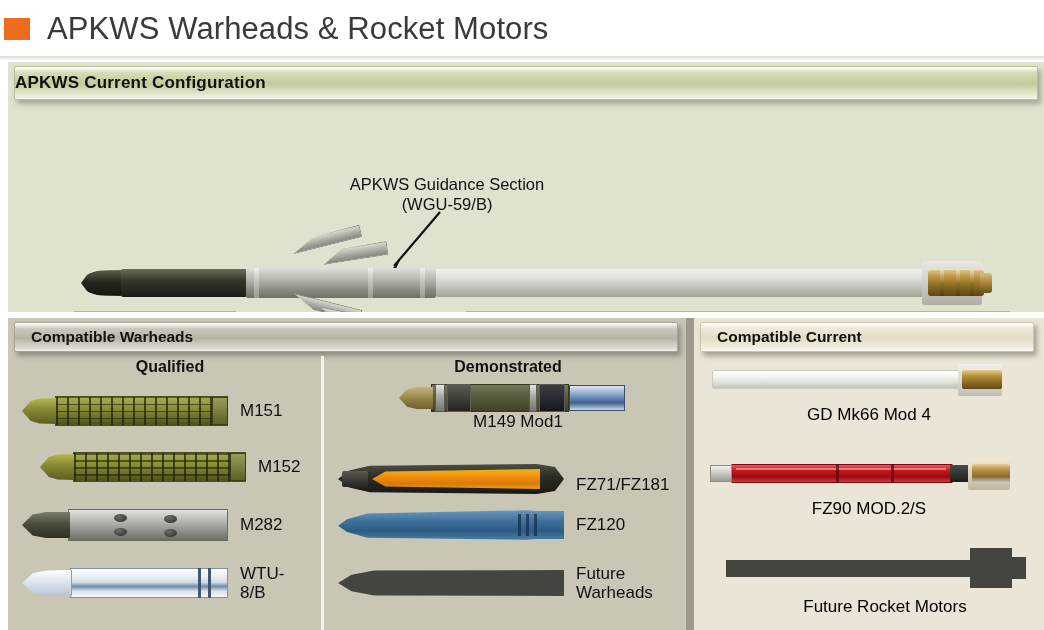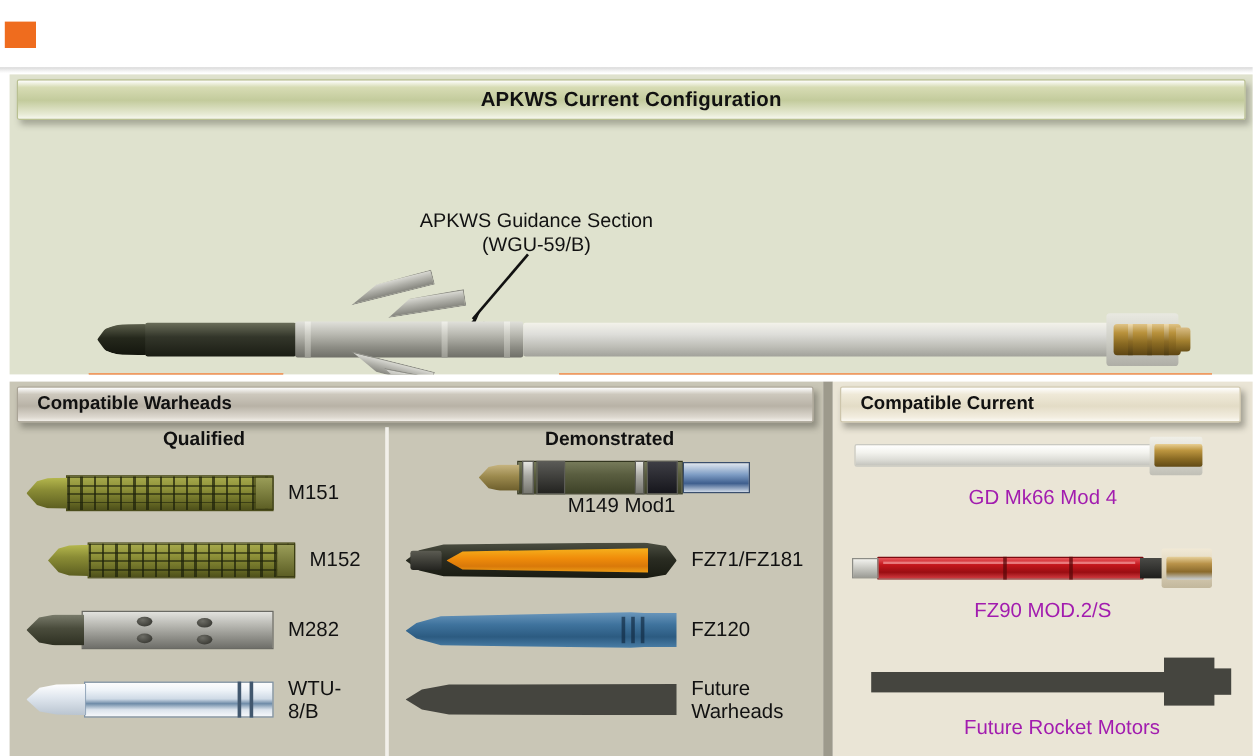--- a/index.html
+++ b/index.html
@@ -53,21 +53,21 @@
   #config-banner {
     position: absolute;
     left: 6px; top: 4px;
     width: 1024px; height: 34px;
     background: linear-gradient(to bottom,#ffffff 0%,#d7dcb4 18%,#c3cb9c 52%,#e7ead4 88%,#f6f7ee 100%);
     border: 1px solid #b9c091;
     border-radius: 2px;
     box-shadow: 3px 4px 5px rgba(60,60,50,0.35);
     display: flex;
     align-items: center;
-    justify-content: center;
+    justify-content: flex-start;
   }
   #config-banner-text {
     font-size: 17px;
     font-weight: bold;
     color: #111111;
     letter-spacing: 0.2px;
   }
 
   
   #callout {
@@ -261,21 +261,21 @@
     margin-left: 12px;
   }
 
   
   #wh-row-0 { left: 14px; top: 66px;  width: 296px; }
   #wh-row-1 { left: 32px; top: 122px; width: 296px; }
   #wh-row-2 { left: 14px; top: 180px; width: 296px; }
   #wh-row-3 { left: 14px; top: 238px; width: 296px; }
   
   #wh-row-4 { left: 330px; top: 66px;  width: 348px; flex-direction: column; }
-  #wh-row-5 { left: 330px; top: 122px; width: 348px; }
+  #wh-row-5 { left: 330px; top: 122px; width: 348px; align-items: flex-end; }
   #wh-row-6 { left: 330px; top: 180px; width: 348px; }
   #wh-row-7 { left: 330px; top: 238px; width: 348px; }
 
   
   .frag-wh { width: 206px; height: 30px; position: relative; }
   .frag-nose {
     position: absolute; left: 0; top: 2px;
     width: 34px; height: 26px;
     background: linear-gradient(to bottom,#b5b84e,#8a8c35 40%,#5c5e20);
     clip-path: polygon(0% 50%, 26% 12%, 52% 2%, 100% 0%, 100% 100%, 52% 98%, 26% 88%);
@@ -405,21 +405,21 @@
 
   
   .mtr-block { position: absolute; }
   #mtr-0 { left: 12px; top: 44px;  width: 326px; }
   #mtr-1 { left: 12px; top: 138px; width: 326px; }
   #mtr-2 { left: 28px; top: 230px; width: 326px; }
 
   .mtr-label {
     text-align: center;
     font-size: 17px;
-    color: #a21caf;
+    color: #000000;
     margin-top: 9px;
   }
 
   .mk66 { position: relative; height: 34px; }
   .mk66-tube {
     position: absolute; left: 6px; top: 8px;
     width: 250px; height: 19px;
     background: linear-gradient(to bottom,#ffffff,#f3f3ee 36%,#dcdcd6 72%,#c3c3bc);
     border: 1px solid #c9c9c2;
     border-radius: 2px;
@@ -494,20 +494,21 @@
     position: absolute; left: 288px; top: 9px;
     width: 16px; height: 22px;
     background: #45453f;
   }
 </style>
 </head>
 <body>
 
 <div id="title-bar">
   <div id="title-marker"></div>
+  <div id="title-text">APKWS Warheads &amp; Rocket Motors</div>
 </div>
 <div id="title-underline"></div>
 
 <div id="config-panel">
 
   <div id="config-banner">
     <span id="config-banner-text">APKWS Current Configuration</span>
   </div>
 
   <div id="callout">

